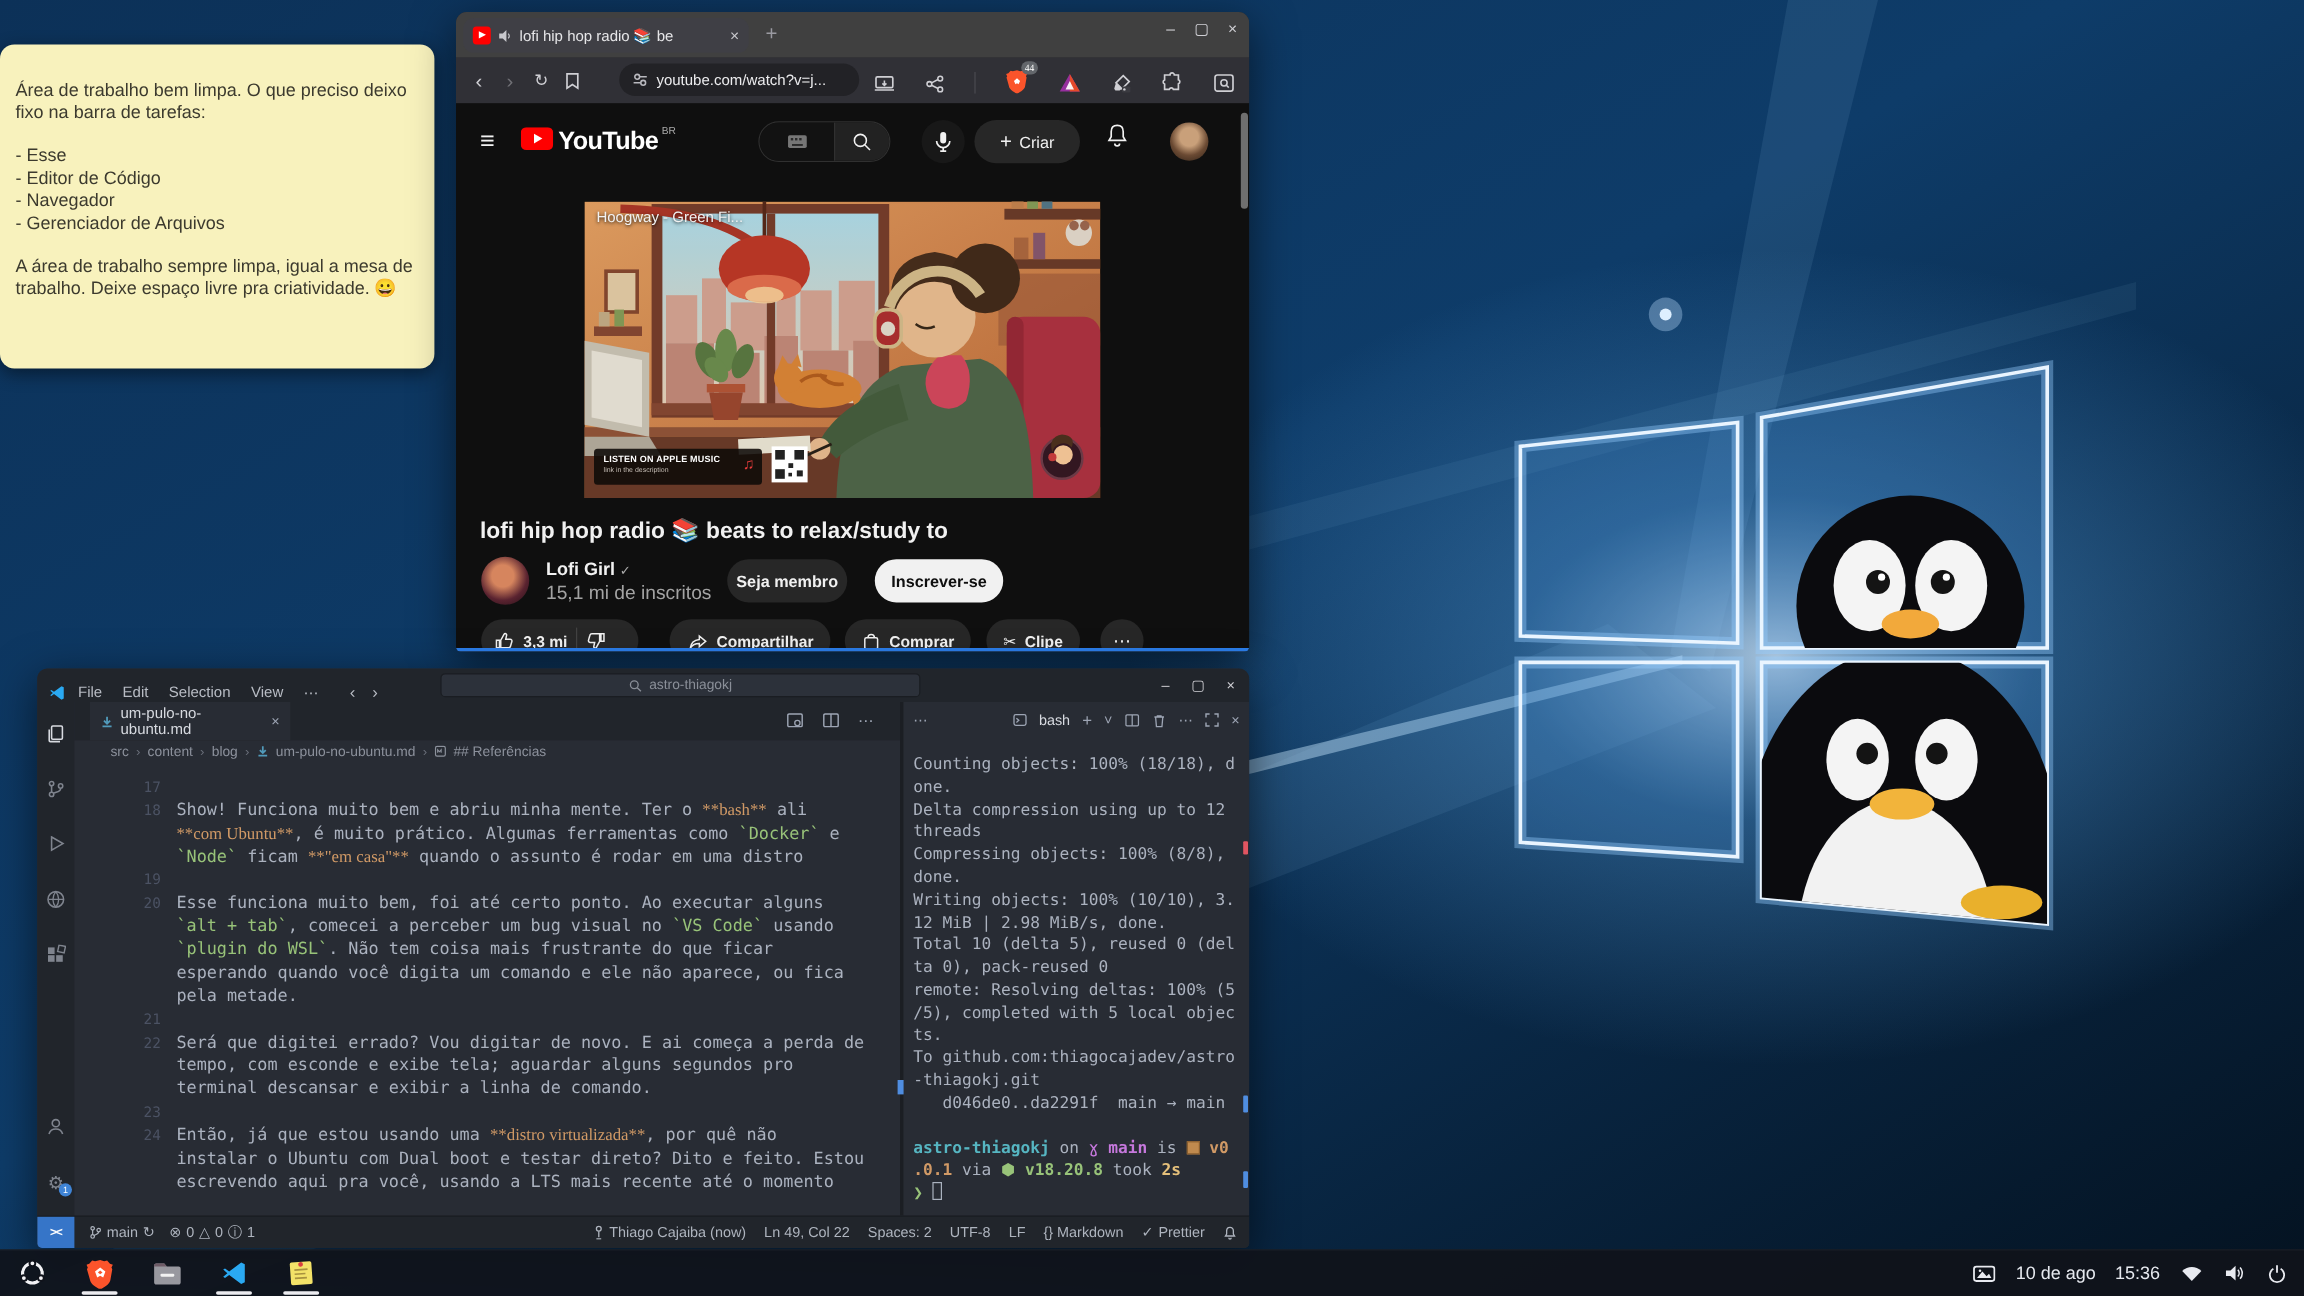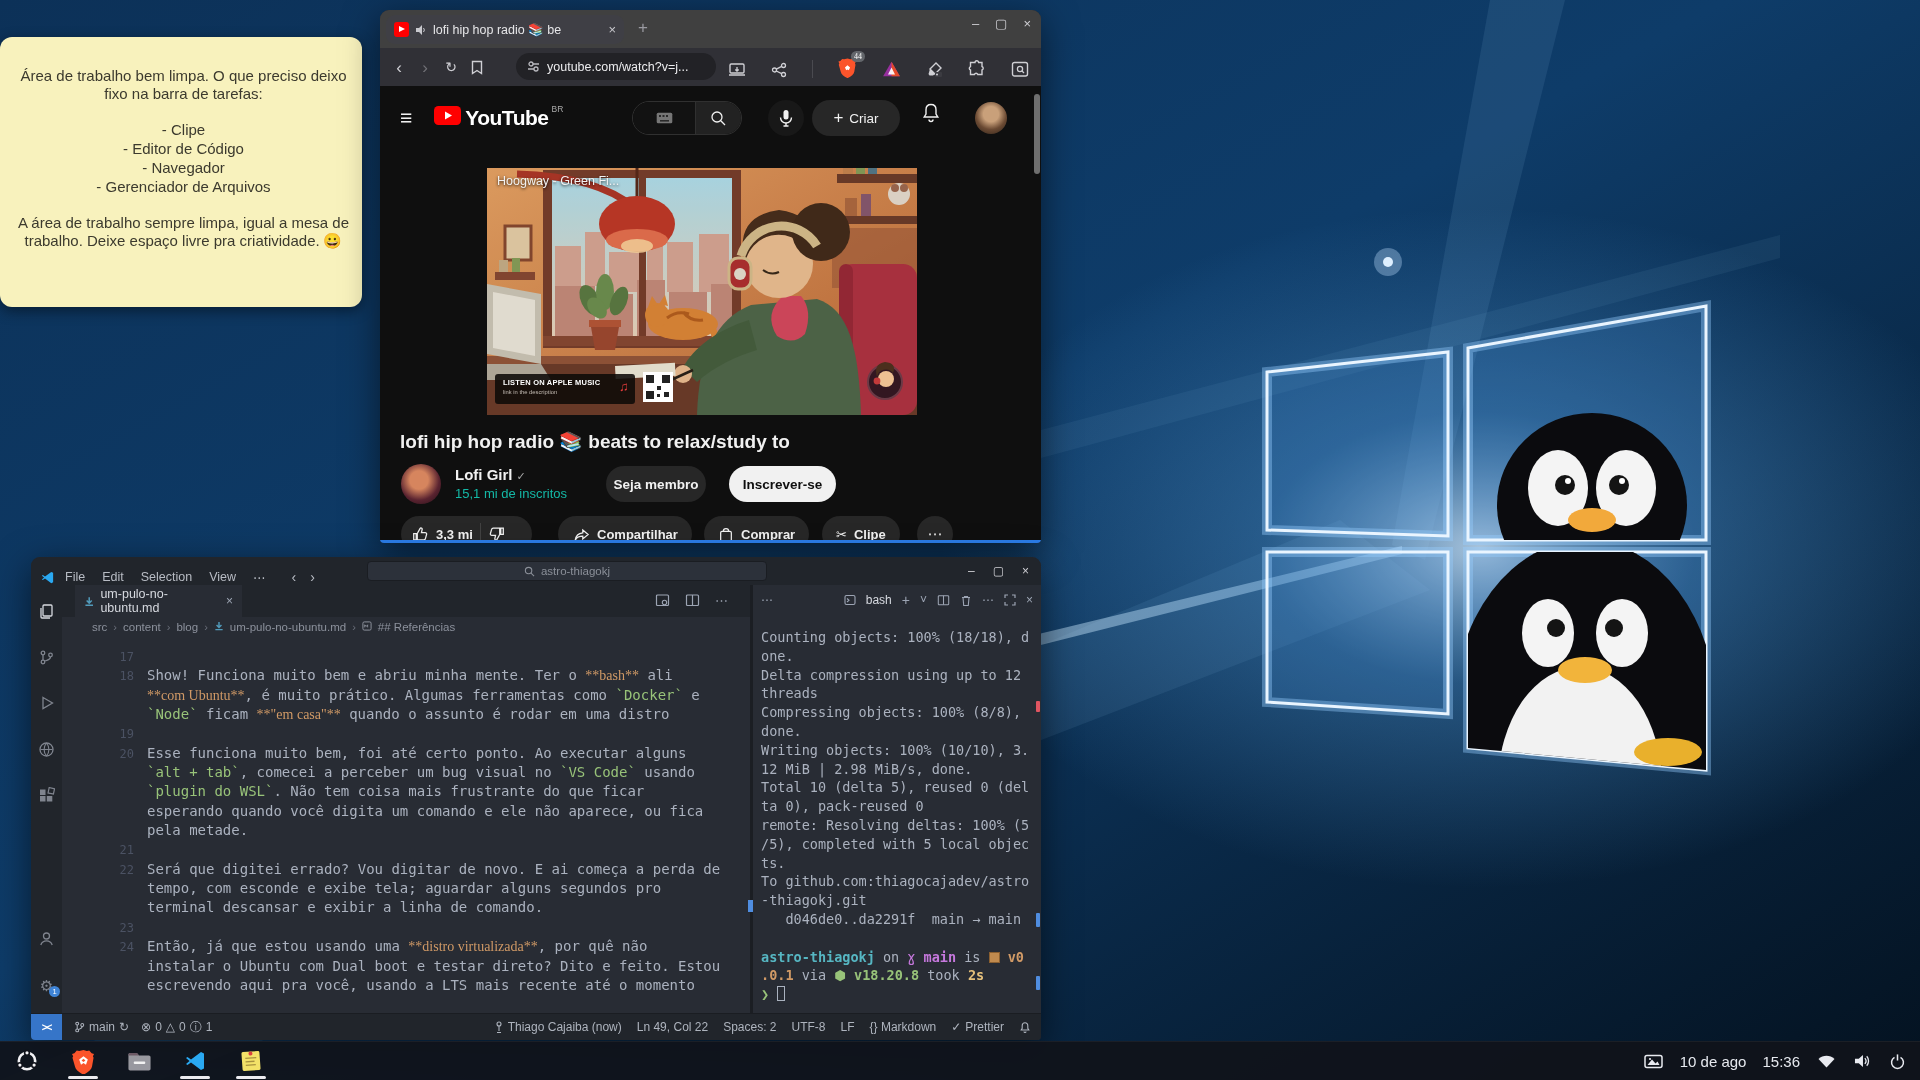--- a/index.html
+++ b/index.html
@@ -5,21 +5,21 @@
   * { margin:0; padding:0; box-sizing:border-box; cursor:default; }
   html,body { width:1920px; height:1080px; overflow:hidden; background:#04182e;
               font-family:"Liberation Sans", sans-serif; }
   .desktop { position:relative; width:1920px; height:1080px; overflow:hidden; }
   .wall { position:absolute; inset:0; }
 
   
   .note { position:absolute; left:0; top:37px; width:362px; height:270px; background:#f8f2bd;
           border-radius:12px; box-shadow:0 4px 14px rgba(0,0,0,.45); padding:30px 8px 0 13px;
           color:#3c3a2e; font-size:15px; line-height:1.22; z-index:5; }
-  .note-line { min-height:19px;text-align:center; }
+  .note-line { min-height:19px; }
   .note-sp { height:17px; }
 
   
   .win { position:absolute; box-shadow:0 10px 36px rgba(0,0,0,.55); border-radius:9px 9px 4px 4px; overflow:hidden; }
 
   
   .browser { left:380px; top:10px; width:661px; height:533px; background:#29292d; z-index:6; }
   .b-tabs { position:relative; height:38px; background:#404040; }
   .b-tab { position:absolute; left:6px; top:5px; width:238px; height:29px; background:#3f3f45;
            border-radius:9px; display:flex; align-items:center; padding:0 8px; gap:6px; }
@@ -73,21 +73,21 @@
               border-radius:3px; padding:4px 6px 0 8px; }
   .v-banner-t { color:#fff; font-size:7.5px; font-weight:bold; letter-spacing:.2px; }
   .v-banner-s { color:#c4bcb4; font-size:5.8px; margin-top:2px; }
   .v-note { position:absolute; left:132px; top:211px; color:#e23b3b; font-size:13px; }
   .yt-vtitle { position:absolute; left:20px; top:344px; width:560px; color:#f1f1f1; font-size:19px; font-weight:bold; }
   .yt-chrow { position:absolute; left:21px; top:378px; height:40px; width:620px; }
   .ch-av { position:absolute; left:0; top:0; width:40px; height:40px; border-radius:50%;
            background:radial-gradient(circle at 45% 40%, #d6855e 0 28%, #5a2330 62%, #1d0d14); }
   .ch-name { position:absolute; left:54px; top:2px; color:#f1f1f1; font-size:15px; font-weight:bold; }
   .ch-check { color:#aaa; font-size:11px; margin-left:4px; font-weight:normal; }
-  .ch-subs { position:absolute; left:54px; top:22px; color:#14b8a6; font-size:13px; }
+  .ch-subs { position:absolute; left:54px; top:22px; color:#a3a3a3; font-size:16px; }
   .pill { position:absolute; height:36px; border-radius:18px; background:#272727; color:#f1f1f1;
           font-size:13.5px; font-weight:bold; display:flex; align-items:center; justify-content:center; }
   .p-member { left:205px; top:2px; width:100px; }
   .p-sub { left:328px; top:2px; width:107px; background:#f1f1f1; color:#0f0f0f; }
   .yt-actions { position:absolute; left:21px; top:430px; height:36px; width:620px; }
   .act { background:#272727; color:#f1f1f1; font-size:13px; font-weight:bold; display:flex;
          align-items:center; gap:7px; position:absolute; height:36px; border-radius:18px; padding:0 14px; }
   .a-like { left:0; width:131px; padding:0 10px; }
   .a-share { left:157px; } .a-buy { left:303px; } .a-clip { left:421px; }
   .a-more { left:516px; width:36px; padding:0; justify-content:center; font-weight:normal; font-size:15px; color:#f1f1f1; }
@@ -225,21 +225,21 @@
         <circle cx="1614" cy="628" r="9" fill="#141414"></circle>
       <ellipse cx="1585" cy="670" rx="27" ry="13" fill="#f2b43b"></ellipse>
       <ellipse cx="1668" cy="752" rx="34" ry="14" fill="#e9b02c"></ellipse>
     </g>
   </svg>
 
   <div class="note">
     <div id="note-body">
         <div class="note-line">Área de trabalho bem limpa. O que preciso deixo fixo na barra de tarefas:</div>
         <div class="note-sp"></div>
-        <div class="note-line">- Clipe</div>
+        <div class="note-line">- Esse</div>
         <div class="note-line">- Editor de Código</div>
         <div class="note-line">- Navegador</div>
         <div class="note-line">- Gerenciador de Arquivos</div>
         <div class="note-sp"></div>
         <div class="note-line">A área de trabalho sempre limpa, igual a mesa de trabalho. Deixe espaço livre pra criatividade. 😀</div>
       </div>
   </div>
 
   <div class="win browser">
     <div class="b-tabs">

